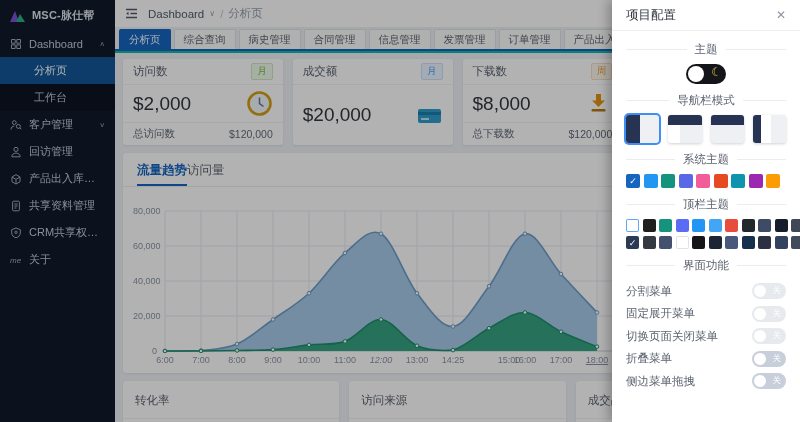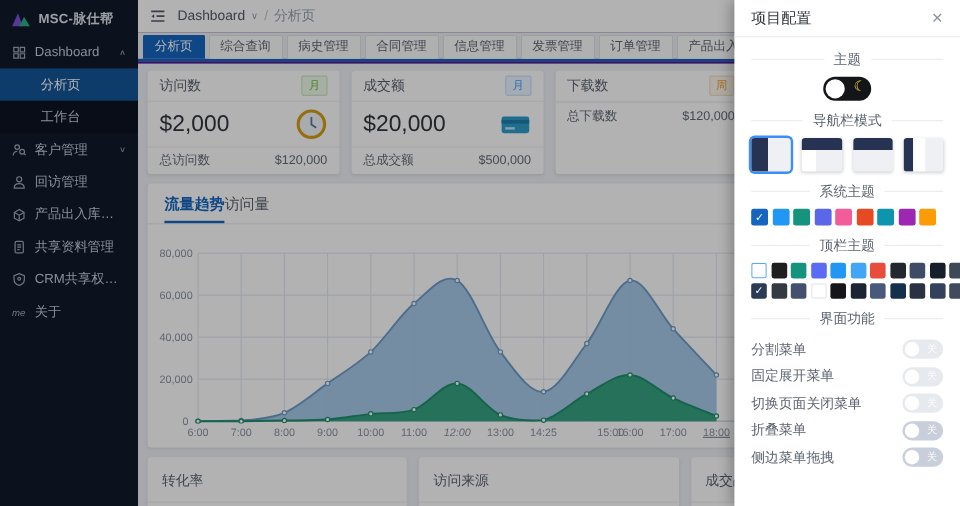--- a/index.html
+++ b/index.html
@@ -1,17 +1,17 @@
 <!DOCTYPE html>
 <html><head>
 <meta charset="utf-8">
 <style>
   html,body{margin:0;padding:0;background:#888;}
   *{box-sizing:border-box;}
-  .app{position:relative;width:800px;height:422px;overflow:hidden;background:#4c1d95;
+  .app{position:relative;width:800px;height:422px;overflow:hidden;background:#14b8a6;
        font-family:"Liberation Sans","DejaVu Sans",sans-serif;-webkit-font-smoothing:antialiased;}
 
   
   .sidebar{position:absolute;left:0;top:0;bottom:0;width:115px;background:#101a2b;z-index:2;}
   .logo{display:flex;align-items:center;gap:6px;height:30px;padding:0 10px;}
   .logo-text{color:#dfe4ea;font-size:11px;font-weight:bold;letter-spacing:.2px;white-space:nowrap;}
   .menu-item{display:flex;align-items:center;gap:7px;height:27px;padding:0 10px;color:#c3cdda;font-size:11px;cursor:pointer;white-space:nowrap;}
   .menu-item .mi-icon{width:12px;height:12px;flex:0 0 12px;color:#9fabbc;display:flex;align-items:center;justify-content:center;}
   .menu-item .mi-label{flex:1;overflow:hidden;text-overflow:ellipsis;}
   .menu-item .mi-caret{font-size:8px;color:#8d99a9;transform:scaleY(.8);}
@@ -229,29 +229,32 @@
        <span class="badge blue">月</span>
      </div>
      <div class="stat-body">
        <span class="stat-value">$20,000</span>
        <svg width="27" height="27" viewBox="0 0 27 27">
                 <rect x="2" y="7" width="23" height="14" rx="2" fill="#2e9ccc"></rect>
                 <rect x="2" y="10" width="23" height="3" fill="#1d7fae"></rect>
                 <rect x="5" y="16" width="8" height="2" fill="#bfe6f5"></rect>
               </svg>
      </div>
-     <div class="stat-foot">
-       <span>总成交额</span>
-       <span>$500,000</span>
-     </div>
           </div>
           <div class="card stat-card">
             <div class="stat-head">
        <span>下载数</span>
        <span class="badge orange">周</span>
+     </div>
+     <div class="stat-body">
+       <span class="stat-value">$8,000</span>
+       <svg width="27" height="27" viewBox="0 0 27 27">
+                <path d="M11 4h5v6.5h4L13.5 17 7 10.5h4z" fill="#e29416"></path>
+                <rect x="6.5" y="19" width="14" height="2.6" rx="1.2" fill="#b97a10"></rect>
+              </svg>
      </div>
      <div class="stat-foot">
        <span>总下载数</span>
        <span>$120,000</span>
      </div>
           </div>
         </div>
 
       <div class="card chart-card">
         <div class="chart-tabs" id="chart-tabs">

